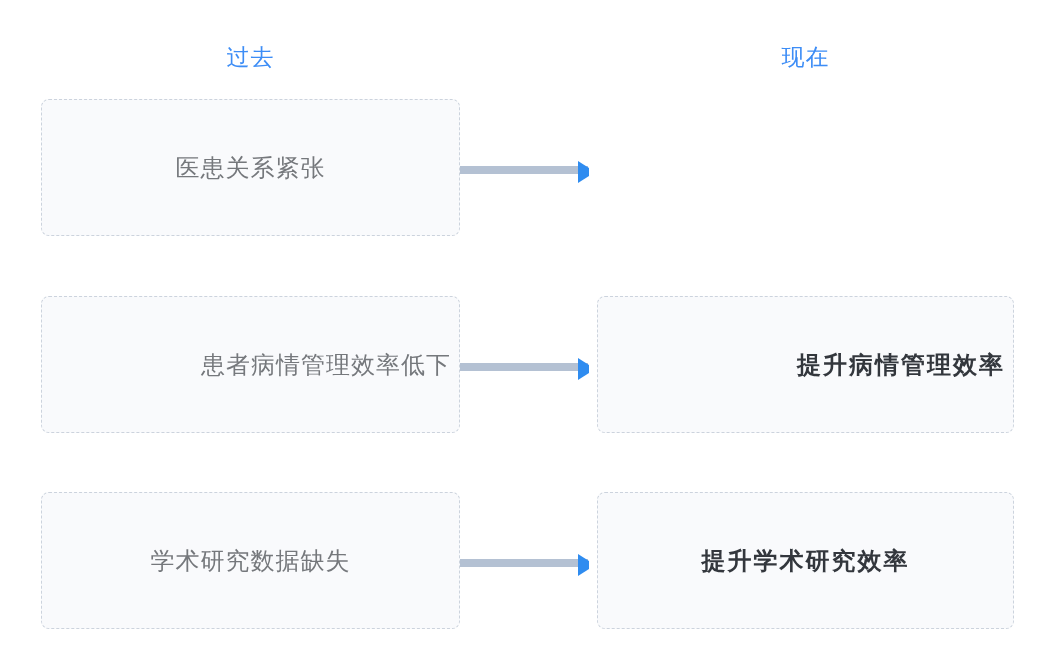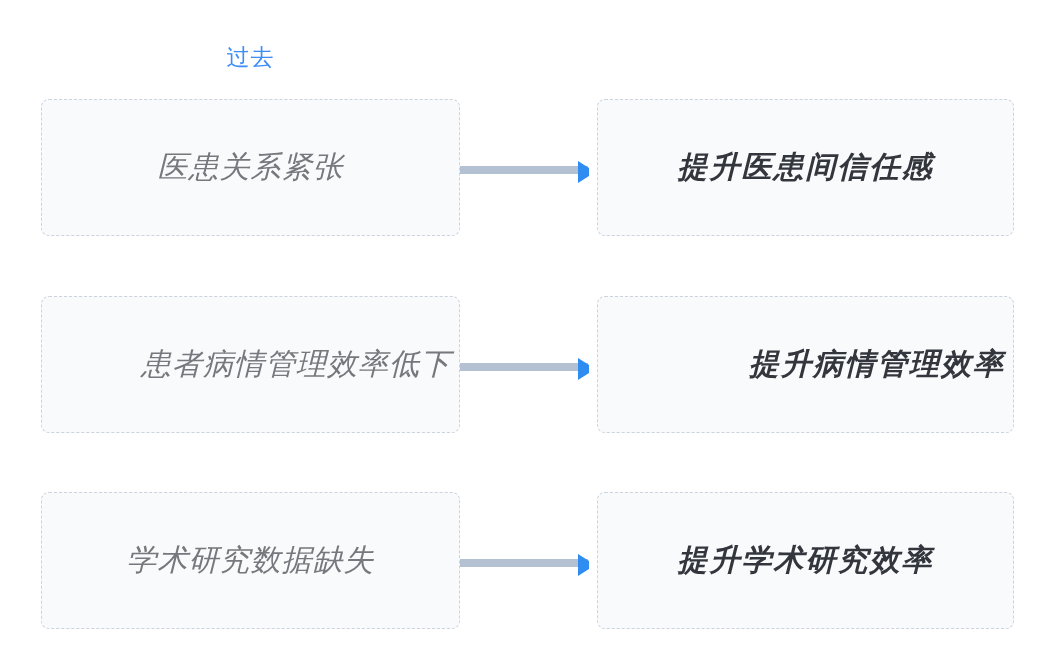--- a/index.html
+++ b/index.html
@@ -48,24 +48,23 @@
     align-items: center;
     justify-content: center;
   }
   .card.past    { left: 33px;  width: 419px; }
   .card.present { left: 589px; width: 417px; }
   .row-0 { top: 91px; }
   .row-1 { top: 288px; justify-content: flex-end; }
   .row-2 { top: 484px; }
 
   .card-label {
-    font-size: 30px;
+    font-size: 24px;
     letter-spacing: 1px;
     white-space: nowrap;
-    font-style: italic;
   }
   .card.past .card-label {
     color: var(--past-text);
     font-weight: 400;
   }
   .card.present .card-label {
     color: var(--present-text);
     font-weight: 700;
     letter-spacing: 2px;
   }
@@ -98,30 +97,28 @@
     border-left: 11px solid var(--arrow-head);
   }
 </style>
 </head>
 <body>
 
 <div class="canvas">
 
   <div class="col-header left">过去</div>
 
+  <div class="col-header right">现在</div>
 
   <div class="card past row-0">
     <span class="card-label">医患关系紧张</span>
   </div>
   <div class="arrow row-0">
     <span class="arrow-line"></span>
     <span class="arrow-head"></span>
-  </div>
-  <div class="card present row-0">
-    <span class="card-label">提升医患间信任感</span>
   </div>
 
   <div class="card past row-1">
     <span class="card-label">患者病情管理效率低下</span>
   </div>
   <div class="arrow row-1">
     <span class="arrow-line"></span>
     <span class="arrow-head"></span>
   </div>
   <div class="card past row-2">

